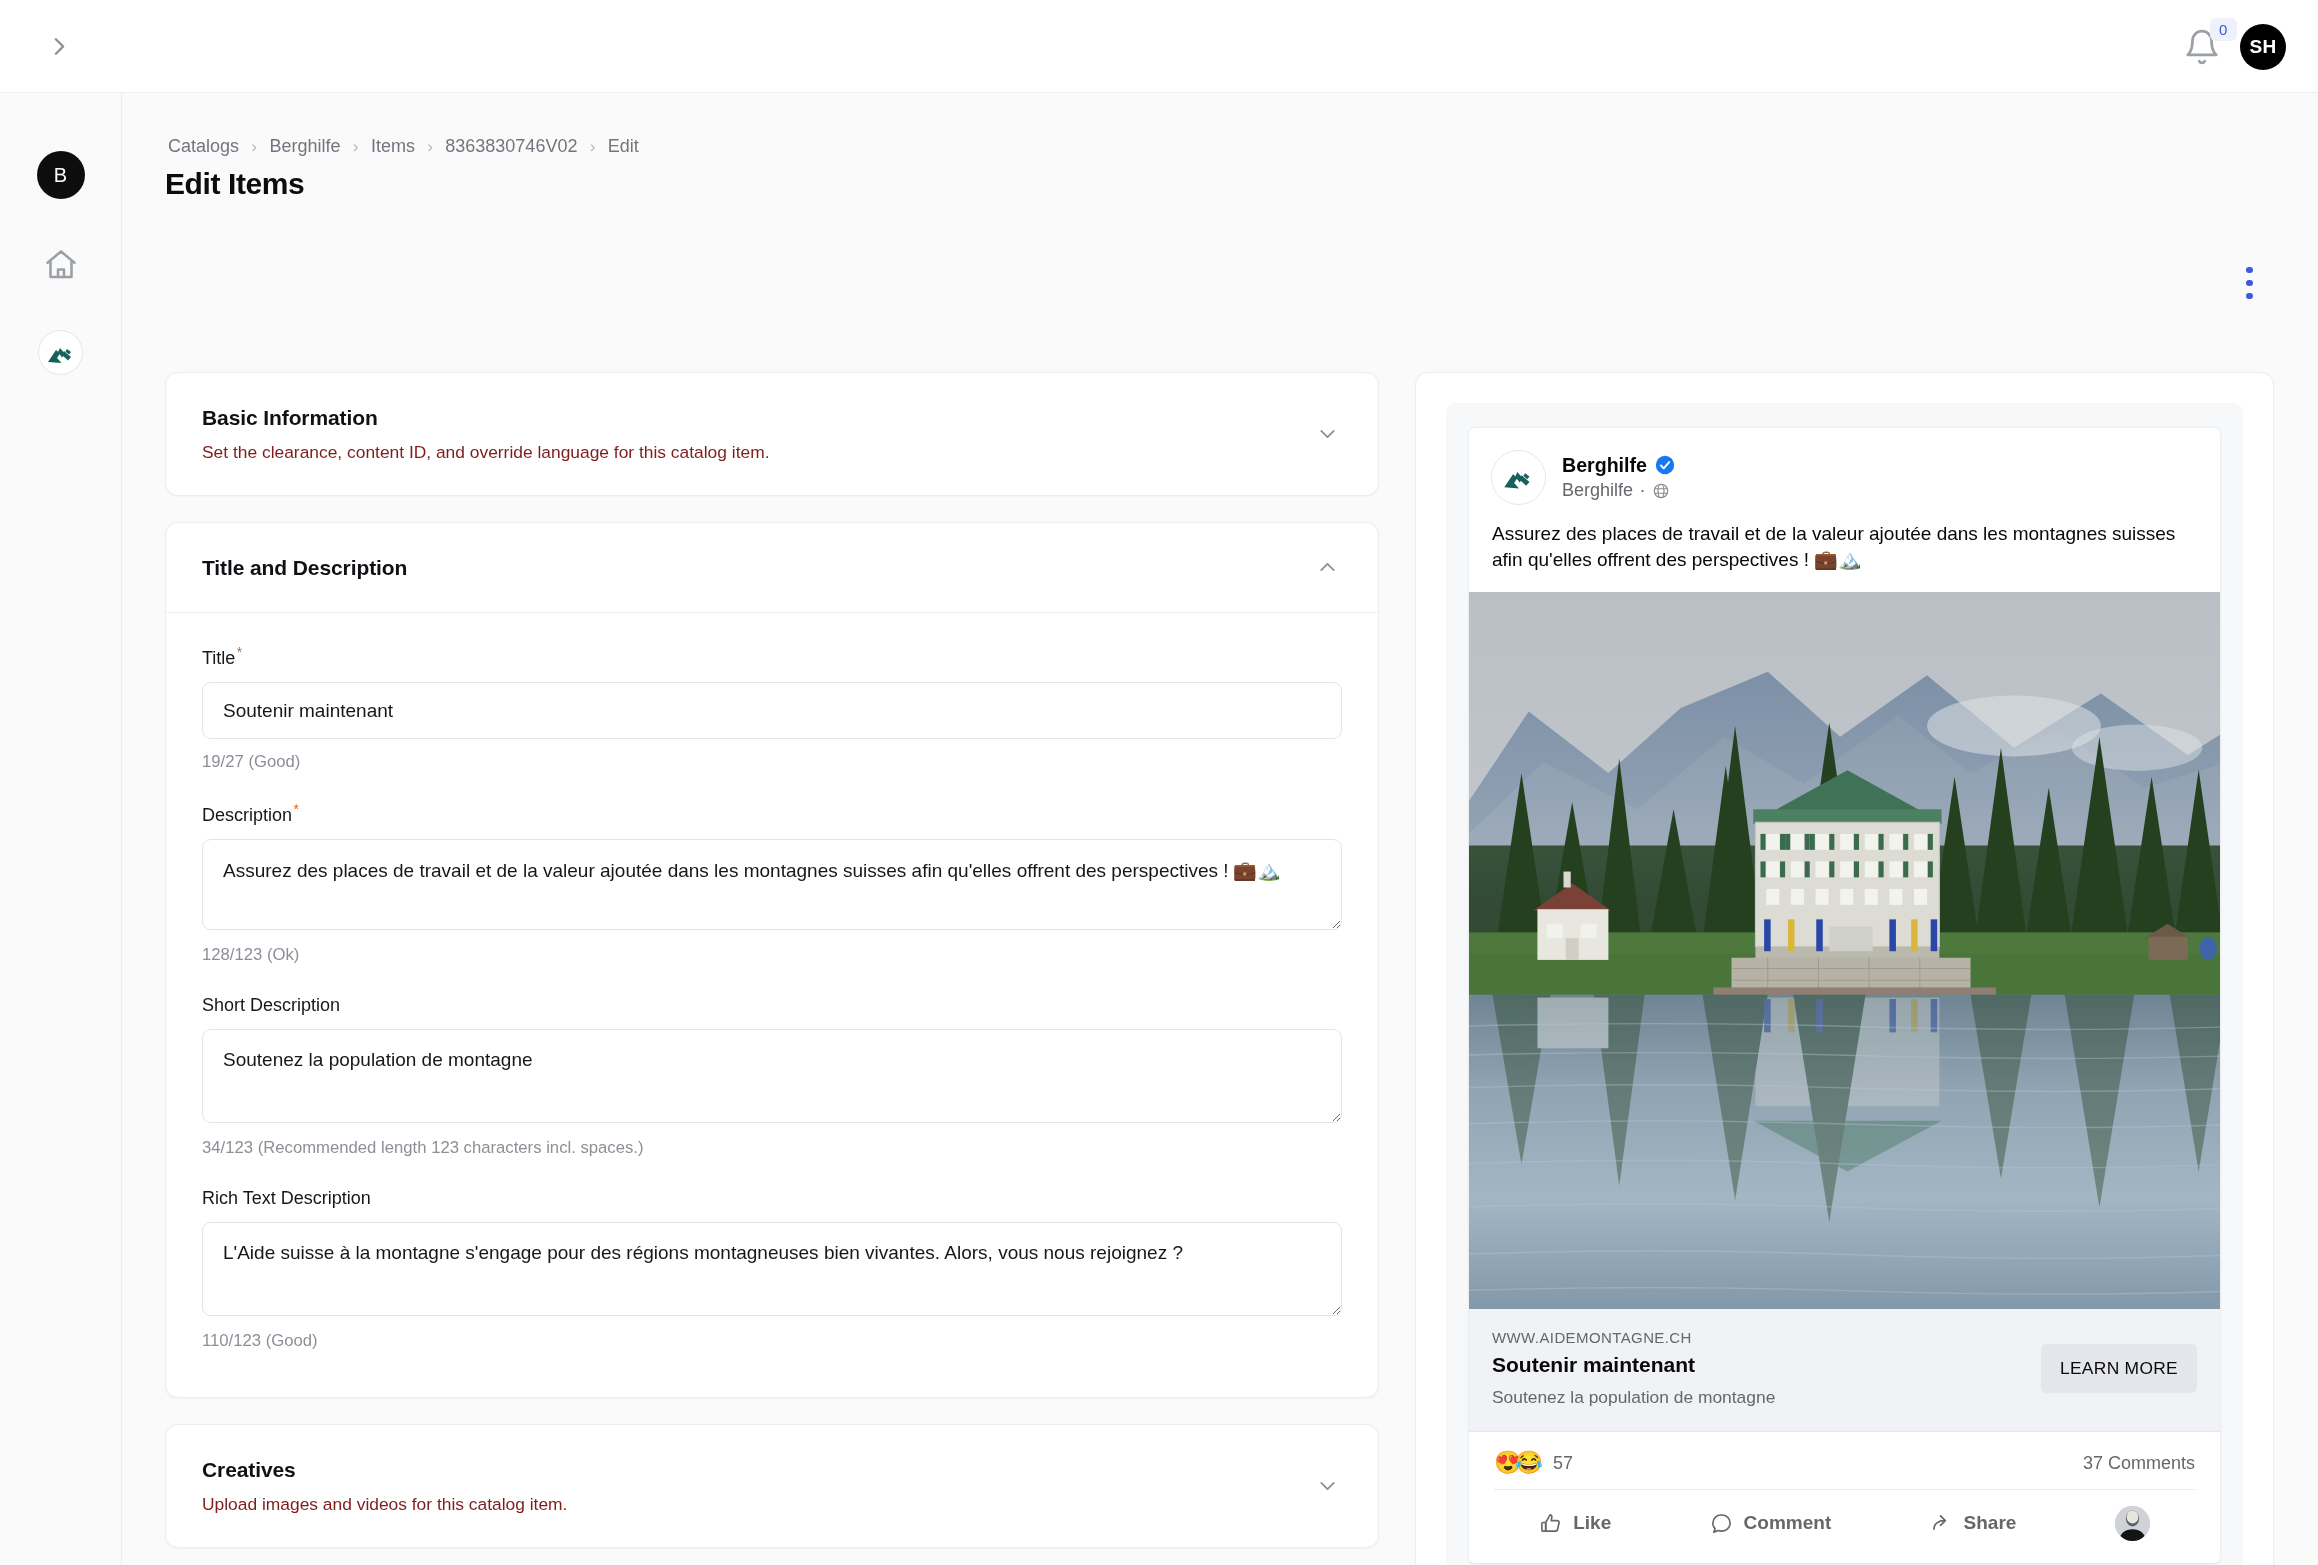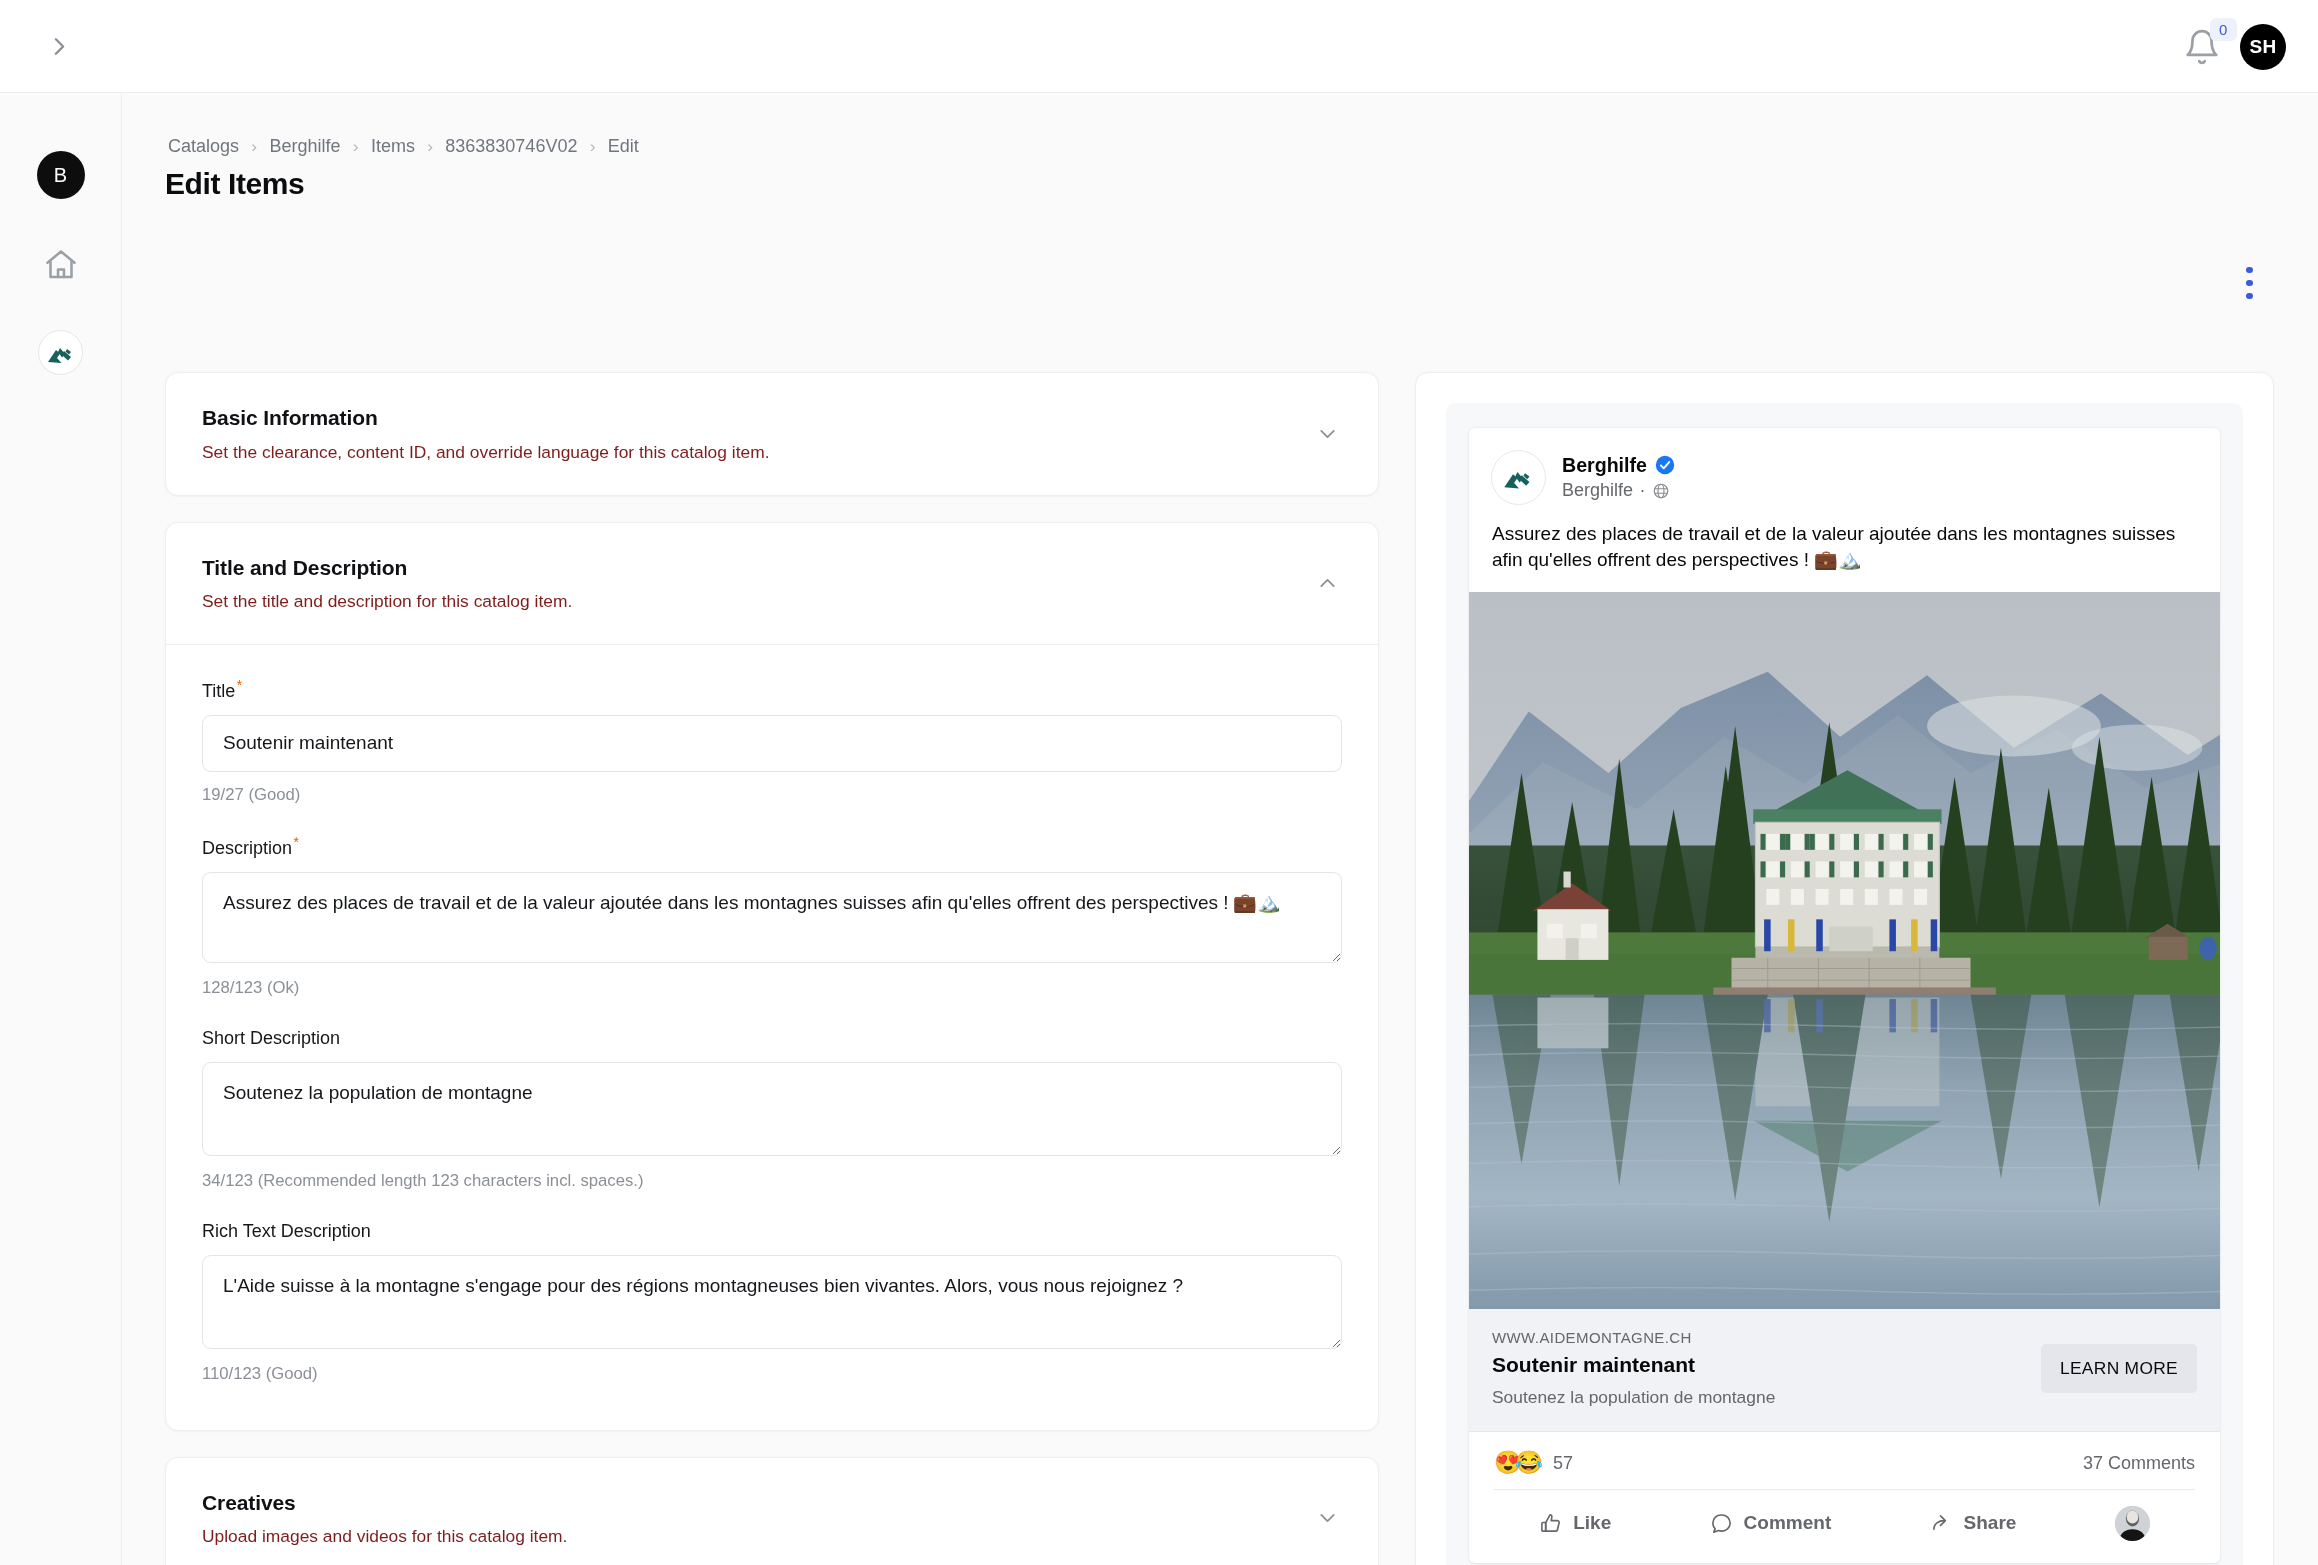--- a/index.html
+++ b/index.html
@@ -270,21 +270,20 @@
             <svg width="25" height="25" viewBox="0 0 24 24" fill="none" stroke="#8b9097" stroke-width="1.7" stroke-linecap="round" stroke-linejoin="round">
               <polyline points="6 9 12 15 18 9"></polyline>
             </svg>
           </span>
         </div>
       </div>
 
       <div class="card">
         <div class="card-head">
           <h3>Title and Description</h3>
-          <p>Set the title and description for this catalog item.</p>
           <span class="chev">
             <svg width="25" height="25" viewBox="0 0 24 24" fill="none" stroke="#8b9097" stroke-width="1.7" stroke-linecap="round" stroke-linejoin="round">
               <polyline points="6 15 12 9 18 15"></polyline>
             </svg>
           </span>
         </div>
         <div class="card-divider"></div>
         <div class="card-body">
 
           <div class="field">

